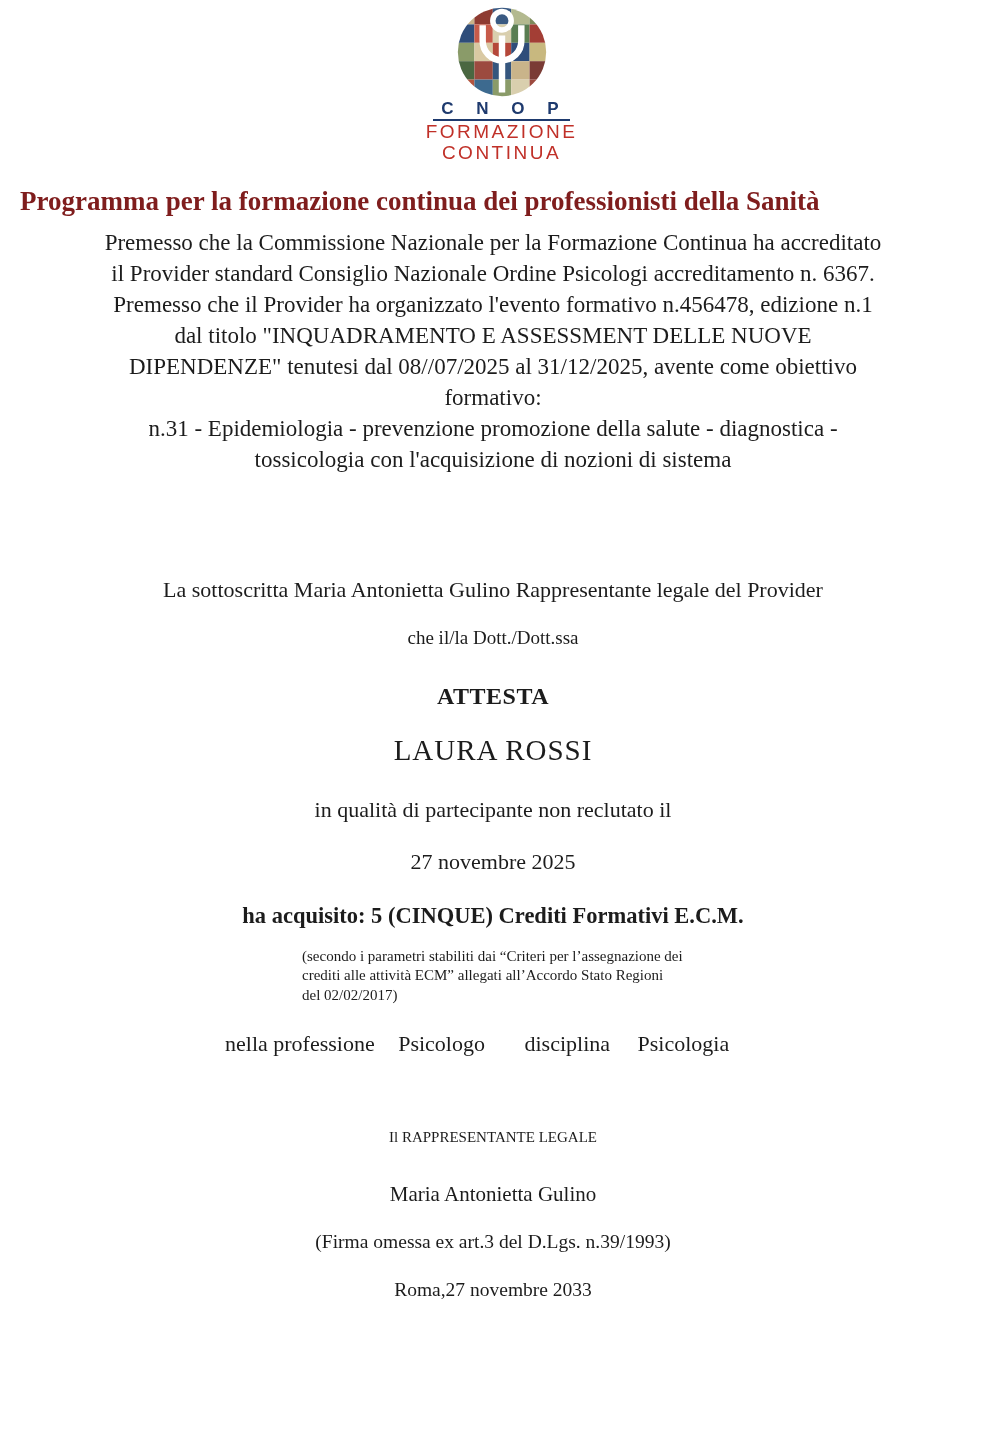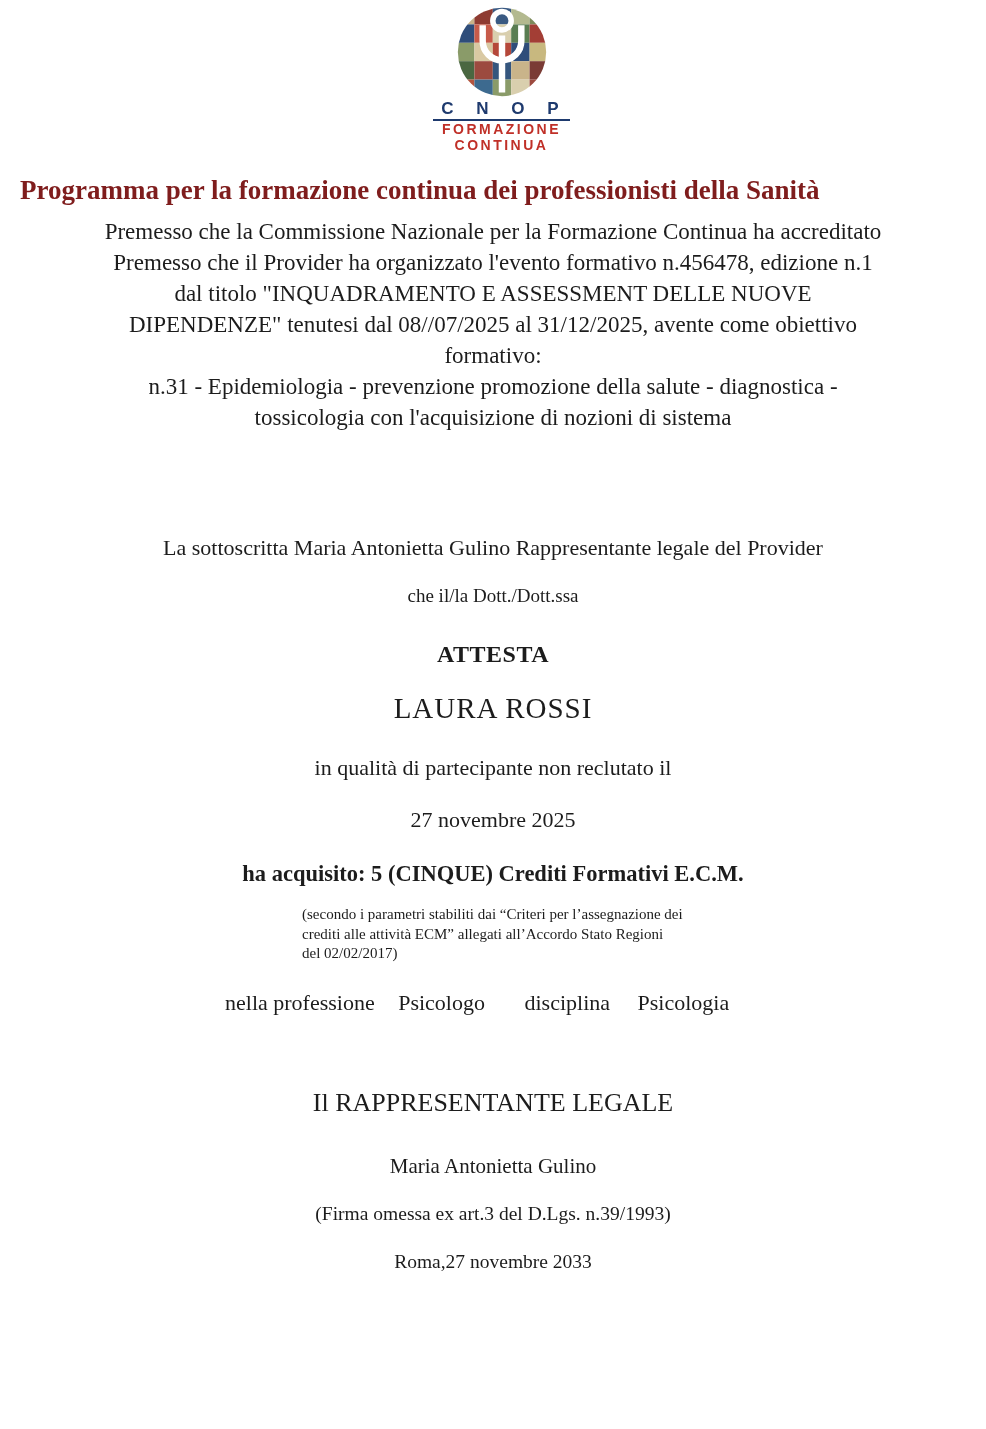--- a/index.html
+++ b/index.html
@@ -21,21 +21,21 @@
     font-weight:bold;font-size:17px;letter-spacing:9px;
     color:#1e3a6e;
     display:inline-block;
     border-bottom:2px solid #1e3a6e;
     padding:0 2px 1px 8px;
     margin-top:2px;
     line-height:1.05;
   }
   .logo-sub{
     font-family:"Liberation Sans","DejaVu Sans",sans-serif;
-    font-weight:bold;font-size:14px;letter-spacing:2.5px;
+    font-weight:normal;font-size:19px;letter-spacing:2.5px;
     color:#c03028;line-height:1.08;margin-top:1px;
   }
   
   .title{
     text-align:left;font-weight:bold;font-size:27px;
     margin:22px 20px 0 20px;color:#7f1d1d;
   }
   .premise{
     text-align:center;font-size:23px;line-height:31px;
     margin:10px 30px 0 30px;
@@ -54,21 +54,21 @@
   .criteria{
     width:382px;margin:18px auto 0 auto;
     text-align:left;font-size:15px;line-height:19.5px;
   }
   .profession-line{
     font-size:22px;margin-top:26px;margin-left:225px;text-align:left;
   }
   .profession-line .gap-a{margin-left:18px;}
   .profession-line .gap-b{margin-left:34px;}
   .profession-line .gap-c{margin-left:22px;}
-  .legal-role{font-size:26px;margin-top:72px;}
+  .legal-role{font-size:15px;margin-top:72px;}
   .legal-name{font-size:21px;margin-top:36px;}
   .firma-note{font-size:19.5px;margin-top:24px;}
   .place-date{font-size:19.5px;margin-top:26px;}
 </style>
 </head>
 <body>
 
 <div class="page">
 
   <header class="logo-block">
@@ -114,20 +114,21 @@
       <span class="logo-acronym">C N O P</span>
     </div>
     <div class="logo-sub">FORMAZIONE</div>
     <div class="logo-sub">CONTINUA</div>
   </header>
 
   <h1 class="title">Programma per la formazione continua dei professionisti della Sanità</h1>
 
   <div class="premise">
     <div class="pline">Premesso che la Commissione Nazionale per la Formazione Continua ha accreditato</div>
+    <div class="pline">il Provider standard Consiglio Nazionale Ordine Psicologi accreditamento n. 6367.</div>
     <div class="pline">Premesso che il Provider ha organizzato l'evento formativo n.456478, edizione n.1</div>
     <div class="pline">dal titolo "INQUADRAMENTO E ASSESSMENT DELLE NUOVE</div>
     <div class="pline">DIPENDENZE" tenutesi dal 08//07/2025 al 31/12/2025, avente come obiettivo</div>
     <div class="pline">formativo:</div>
     <div class="pline">n.31 - Epidemiologia - prevenzione promozione della salute - diagnostica -</div>
     <div class="pline">tossicologia con l'acquisizione di nozioni di sistema</div>
   </div>
 
   <div class="center-line declarant">La sottoscritta Maria Antonietta Gulino Rappresentante legale del Provider</div>
   <div class="center-line that-line">che il/la Dott./Dott.ssa</div>

